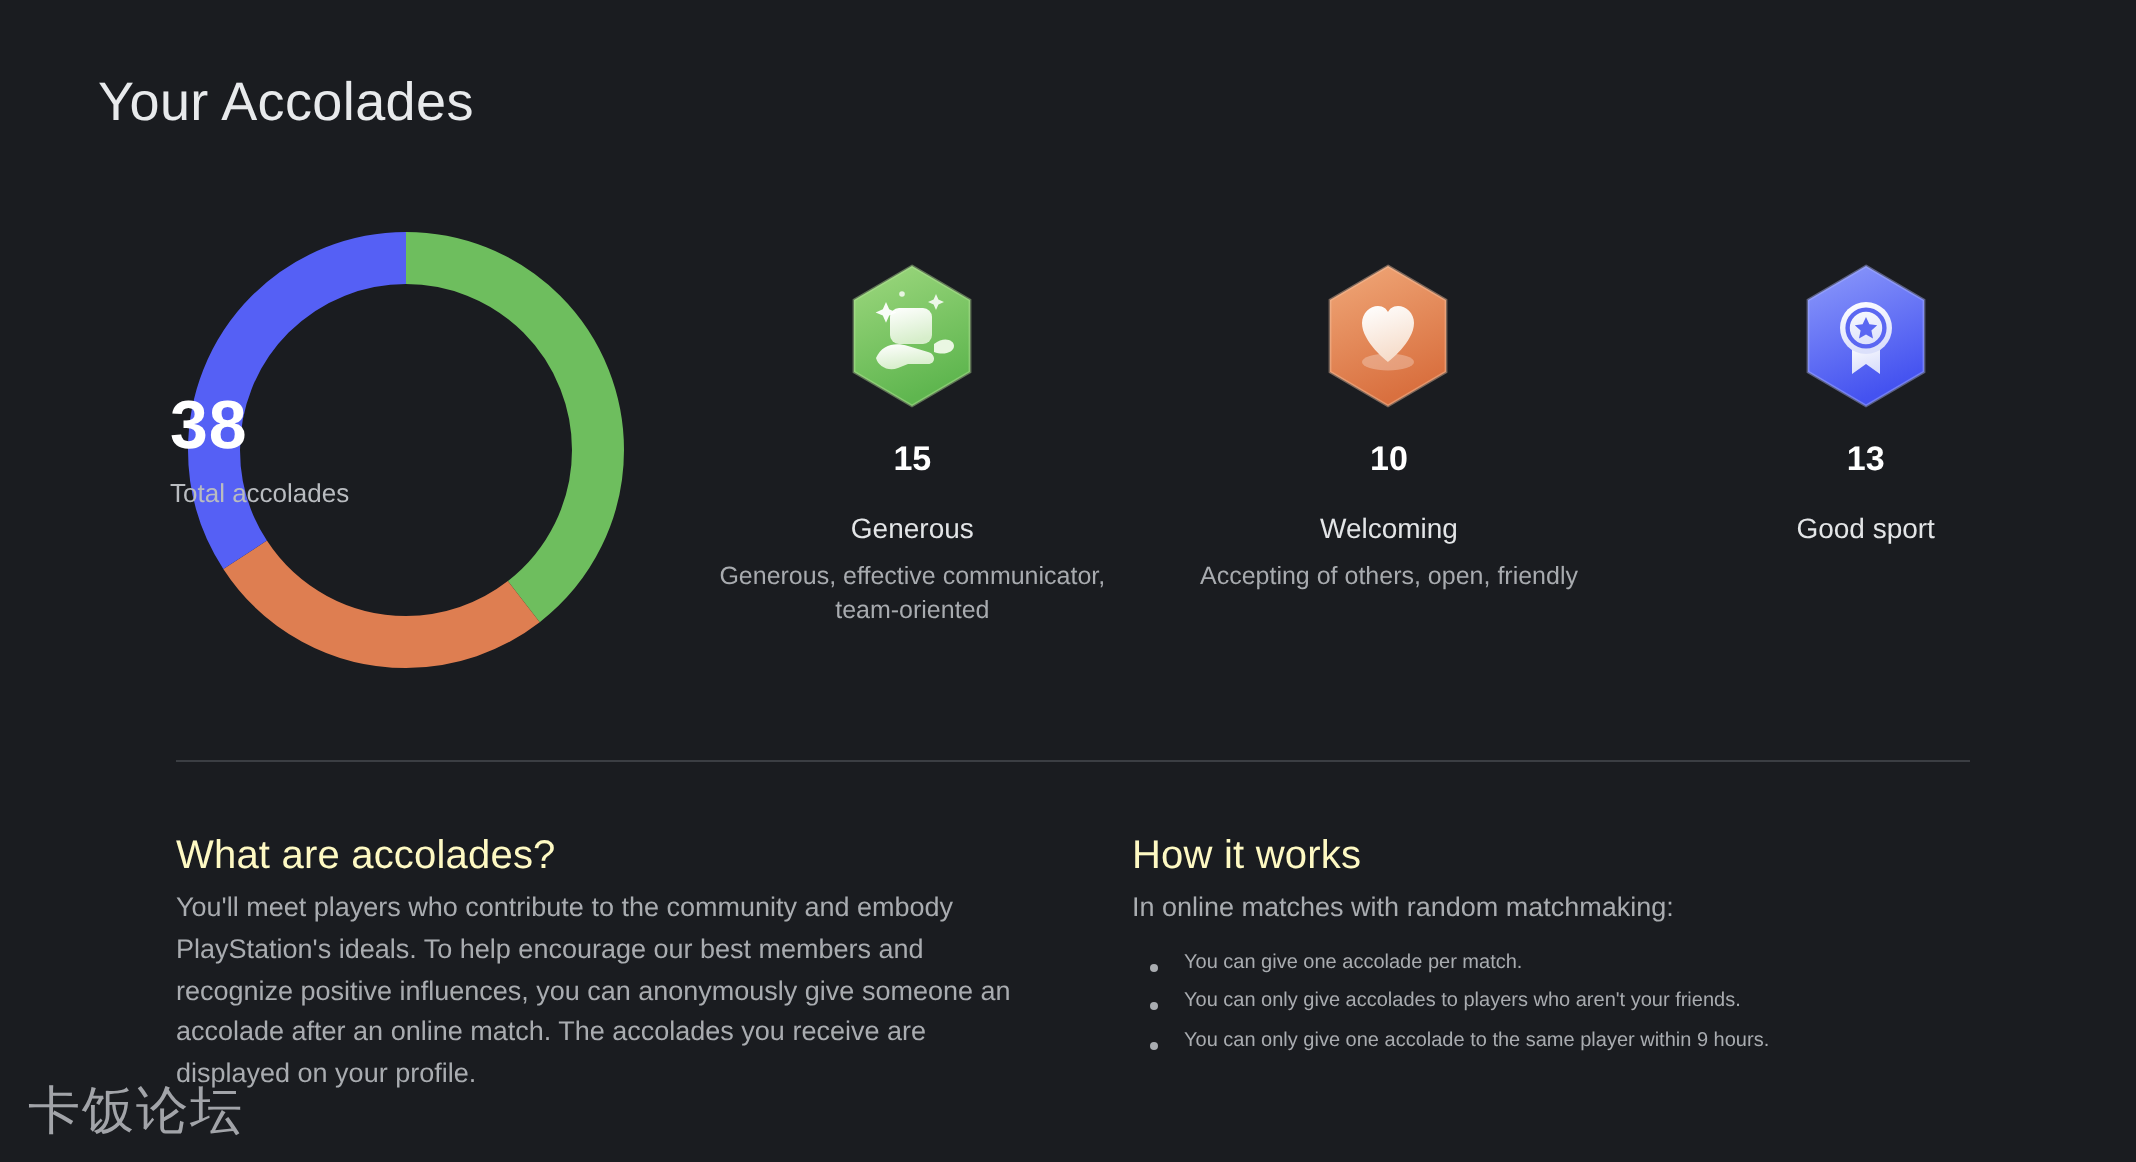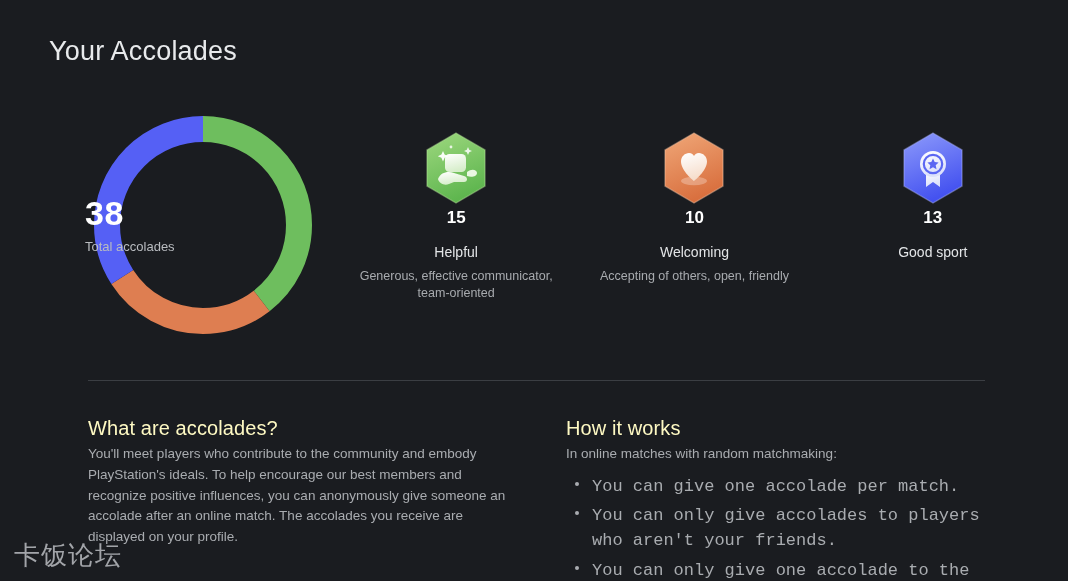--- a/index.html
+++ b/index.html
@@ -47,21 +47,21 @@
     position: absolute; left: 337px; top: 0; width: 715px; height: 245px;
     display: flex;
   }
   .badge-col {
     flex: 1 1 0; display: flex; flex-direction: column; align-items: center;
     padding: 0 8px;
   }
   .hex-holder { width: 66px; height: 74px; position: relative; margin-top: 26px; }
   .hex-svg { display: block; width: 66px; height: 74px; }
   .badge-count {
-    margin-top: 4px; font-size: 17px; font-weight: 700; color: #ffffff;
+    margin-top: 16px; font-size: 17px; font-weight: 700; color: #ffffff;
     line-height: 1;
   }
   .badge-name {
     margin-top: 19px; font-size: 14px; color: #e3e5e7; font-weight: 400;
     line-height: 1;
   }
   .badge-desc {
     margin-top: 9px; font-size: 12.5px; color: #a8abaf; font-weight: 400;
     text-align: center; line-height: 1.32; max-width: 215px;
   }
@@ -86,21 +86,21 @@
   .sec-body {
     font-size: 13.5px; color: #a9acb0; line-height: 1.54; font-weight: 400;
   }
   .sec-lead {
     font-size: 13.5px; color: #a9acb0; line-height: 1.54; font-weight: 400;
     margin-bottom: 10px;
   }
   .bullets { list-style: none; }
   .bullets li {
     position: relative; padding-left: 26px; margin-top: 5px;
-    font-size: 17px; color: #a9acb0; line-height: 1.45; font-weight: 400; font-family: Liberation Mono, monospace;
+    font-size: 10px; color: #a9acb0; line-height: 1.45; font-weight: 400;
   }
   .bullets li .dot {
     position: absolute; left: 9px; top: 7px;
     width: 4px; height: 4px; border-radius: 50%; background: #a9acb0;
   }
 
   
   .watermark {
     position: absolute; left: 14px; top: 538px;
     font-size: 26px; color: rgba(215,218,222,0.72);
@@ -155,21 +155,21 @@
             <path d="M15 48 C18 41 25 40 31 42 L41 45 C45 46 45 51 41 51 L31 51 L26 53 C21 55 16 52 15 48 Z" fill="url(#gGlyphA)"></path>
 
             <path d="M44 41 C49 37 54 39 54 42 C54 45 49 47 44 45 Z" fill="#eaf7e2"></path>
 
             <path d="M20 20 l1.6 3.6 3.6 1.6 -3.6 1.6 -1.6 3.6 -1.6 -3.6 -3.6 -1.6 3.6 -1.6 Z" fill="#ffffff" opacity="0.95"></path>
             <path d="M45 16 l1.2 2.8 2.8 1.2 -2.8 1.2 -1.2 2.8 -1.2 -2.8 -2.8 -1.2 2.8 -1.2 Z" fill="#ffffff" opacity="0.85"></path>
             <circle cx="28" cy="16" r="1.4" fill="#ffffff" opacity="0.8"></circle>
           </svg>
         </div>
         <div class="badge-count">15</div>
-        <div class="badge-name">Helpful</div>
+        <div class="badge-name">Generous</div>
         <div class="badge-desc">Generous, effective communicator, team-oriented</div>
       </div>
 
       <div class="badge-col">
         <div class="hex-holder">
           <svg class="hex-svg" viewBox="0 0 66 74">
             <defs>
               <linearGradient id="gHexB" x1="0" y1="0" x2="0.35" y2="1">
                 <stop offset="0" stop-color="#F0A879"></stop>
                 <stop offset="1" stop-color="#D9703F"></stop>

